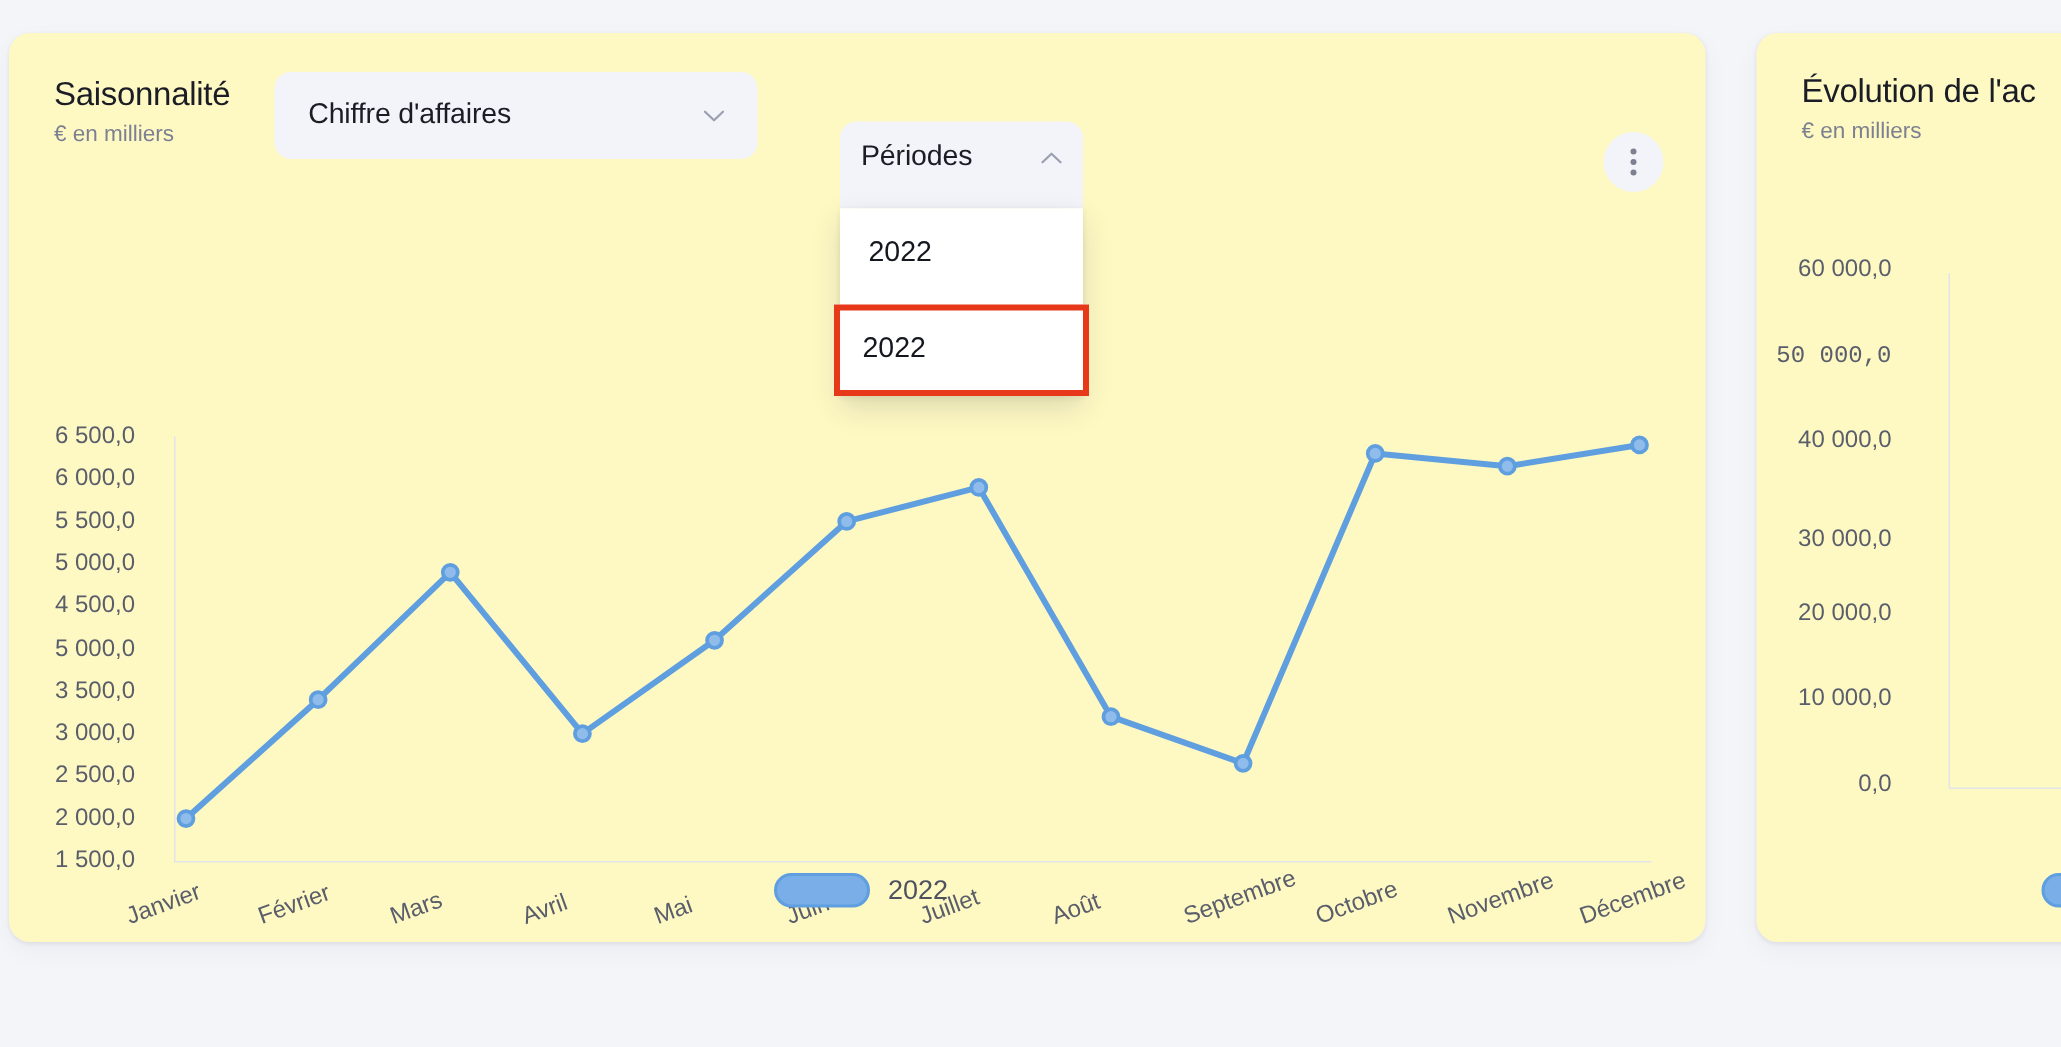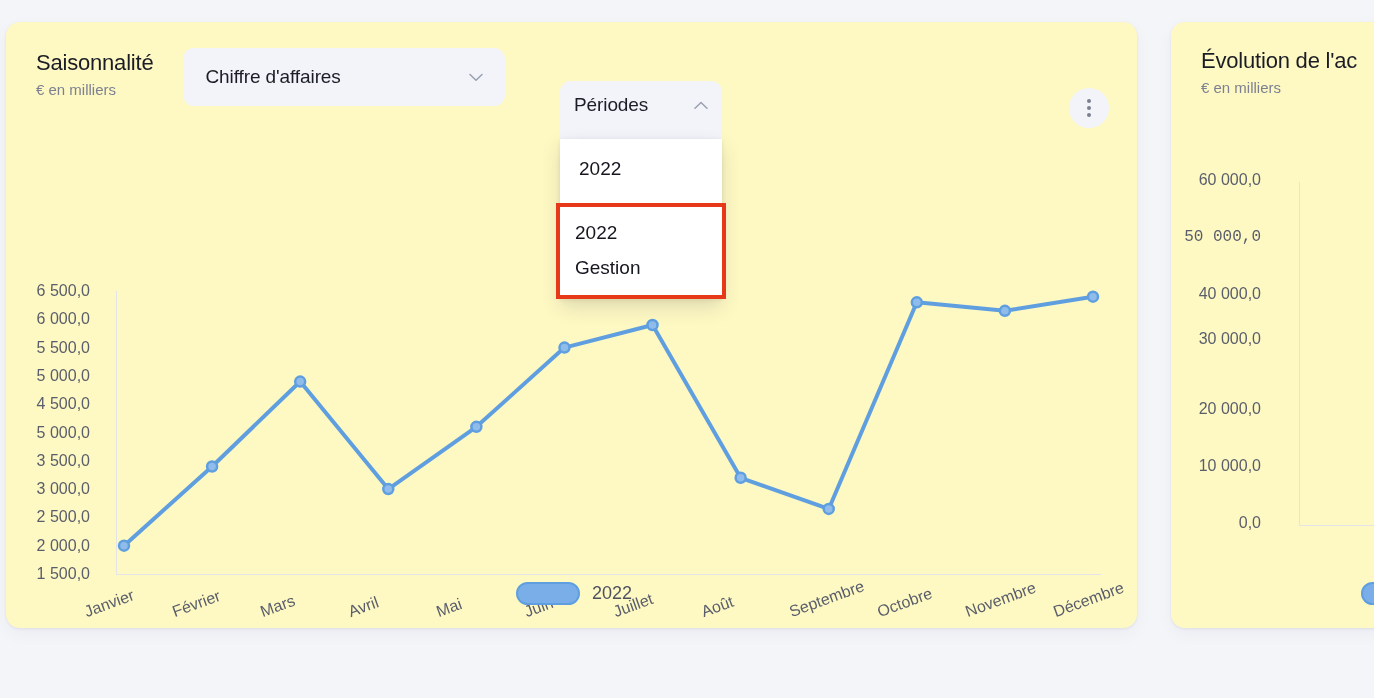--- a/index.html
+++ b/index.html
@@ -310,21 +310,20 @@
         <span class="chev">
           <svg width="14" height="9" viewBox="0 0 14 9">
               <path d="M1 7.2 L7 1.5 L13 7.2" fill="none" stroke="#9aa0b0" stroke-width="1.5" stroke-linecap="round" stroke-linejoin="round"></path>
             </svg>
         </span>
       </div>
       <div class="periods-menu">
         <div class="periods-opt first">2022</div>
         <div class="periods-opt highlighted">
           <span class="opt-line">2022</span>
-          <span class="opt-line">Gestion</span>
         </div>
       </div>
     </div>
 
     <div class="kebab">
       <i></i>
       <i></i>
       <i></i>
     </div>
 
@@ -383,21 +382,21 @@
 
   <div class="card card-side">
     <div class="side-head">
       <div class="side-title">Évolution de l'ac</div>
       <div class="side-sub">€ en milliers</div>
     </div>
     <div class="side-y" id="sideYAxis">
         <div class="y-tick" style="top: 0px;">60 000,0</div>
         <div class="y-tick" style="top: 57.1667px; font-family: Liberation Mono, monospace;">50 000,0</div>
         <div class="y-tick" style="top: 114.333px;">40 000,0</div>
-        <div class="y-tick" style="top: 159px;">30 000,0</div>
+        <div class="y-tick" style="top: 180px;">30 000,0</div>
         <div class="y-tick" style="top: 228.667px;">20 000,0</div>
         <div class="y-tick" style="top: 285.833px;">10 000,0</div>
         <div class="y-tick" style="top: 343px;">0,0</div>
       </div>
     <div class="axis-line-v" id="sideAxisV" style="left: 128px; top: 160px; width: 1px; height: 343px;"></div>
     <div class="axis-line-h" id="sideAxisH" style="left: 128px; top: 503px; height: 1px; width: 292px;"></div>
     <div class="side-legend">
       <span class="legend-swatch"></span>
     </div>
   </div>

